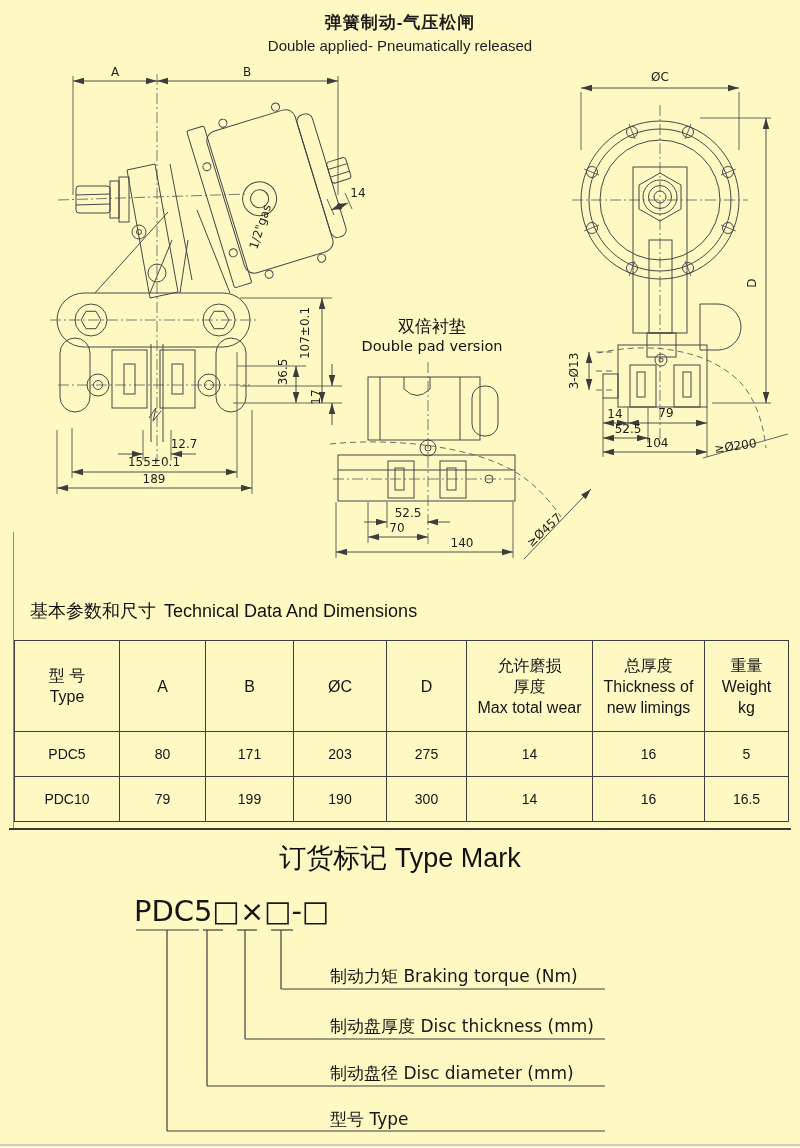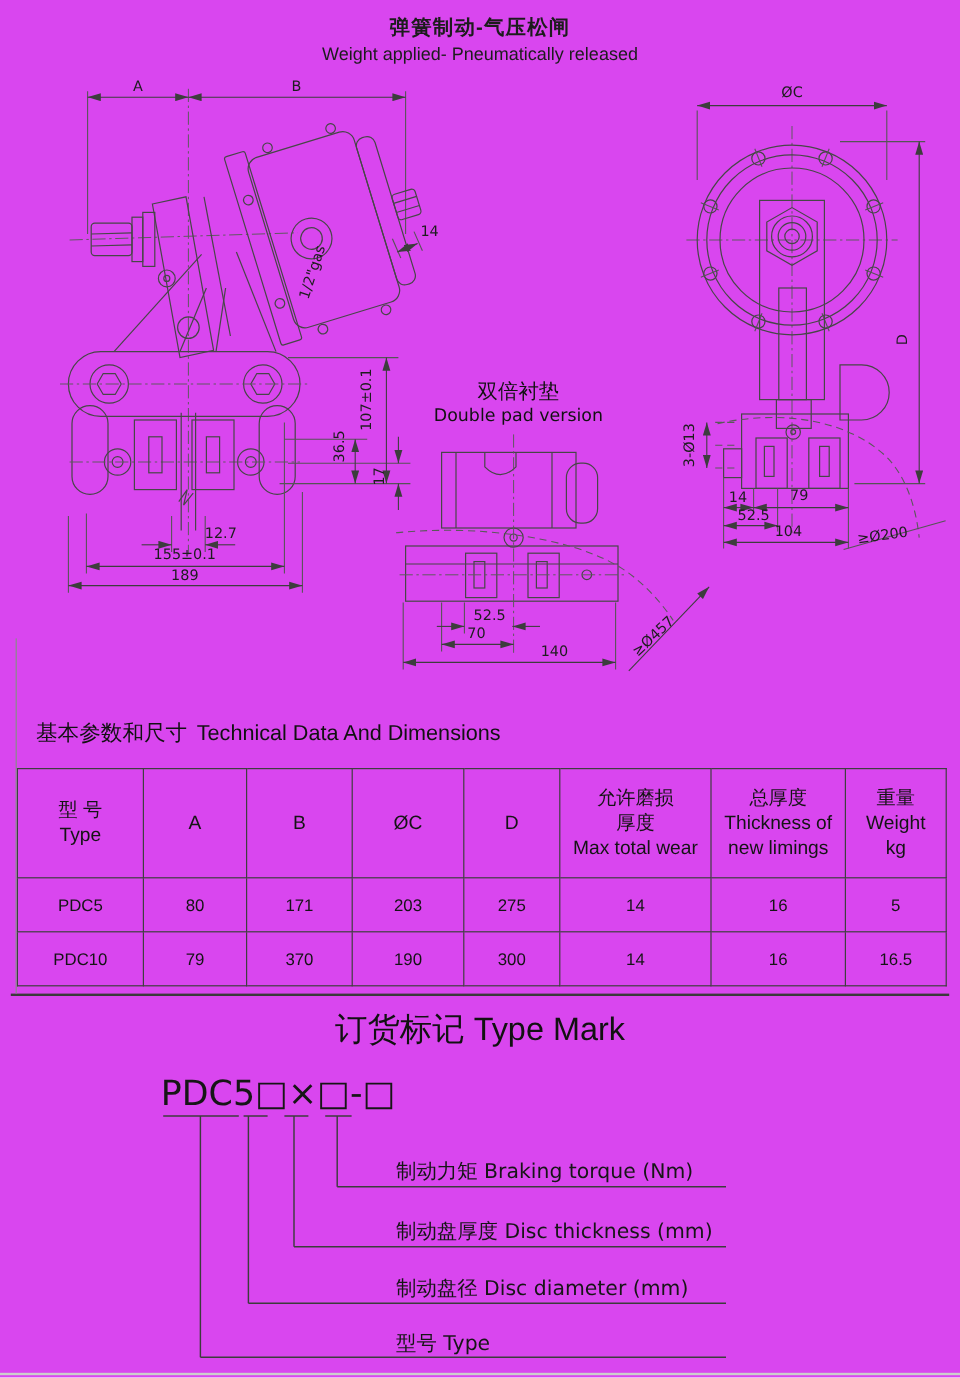--- a/index.html
+++ b/index.html
@@ -1,16 +1,16 @@
 <!DOCTYPE html>
 <html><head>
 <meta charset="utf-8">
 <style>
   html,body{margin:0;padding:0;background:#fff;}
-  .page{position:relative;width:800px;height:1148px;background:#d946ef;overflow:hidden;
+  .page{position:relative;width:800px;height:1148px;background:#fef9c3;overflow:hidden;
         font-family:"Liberation Sans","DejaVu Sans",sans-serif;color:#1c1c1c;}
   .titles{position:absolute;top:11px;left:0;width:100%;text-align:center;}
   .title-zh{font-size:17px;font-weight:700;letter-spacing:1px;}
   .title-en{font-size:15px;margin-top:3px;}
   svg.draw{position:absolute;left:0;}
   #drawings{top:60px;}
   #ordermark{top:880px;}
   .ln{stroke:#474747;stroke-width:1;fill:none;}
   .lt{stroke:#555;stroke-width:0.9;fill:none;}
   .cl{stroke:#5a5a5a;stroke-width:0.8;fill:none;stroke-dasharray:11 3 2 3;}
@@ -34,21 +34,21 @@
   .left-rule{position:absolute;left:13px;top:532px;width:1px;height:296px;background:#8a8a8a;}
   .bottom-edge{position:absolute;top:1144px;left:0;width:100%;height:2px;background:#cdcdcd;}
 </style>
 </head>
 <body>
 
 <div class="page">
 
   <header class="titles">
     <div class="title-zh">弹簧制动-气压松闸</div>
-    <div class="title-en">Weight applied- Pneumatically released</div>
+    <div class="title-en">Double applied- Pneumatically released</div>
   </header>
 
   <svg id="drawings" class="draw" width="800" height="525" viewBox="0 60 800 525">
     <defs>
       <marker id="arr" viewBox="0 0 10 6" markerWidth="11" markerHeight="7" refX="10" refY="3" orient="auto-start-reverse" markerUnits="userSpaceOnUse">
         <path d="M0,0 L10,3 L0,6 Z" fill="#3d3d3d"></path>
       </marker>
     </defs>
 
     <g>
@@ -317,21 +317,21 @@
         <td>171</td>
         <td>203</td>
         <td>275</td>
         <td>14</td>
         <td>16</td>
         <td>5</td>
       </tr>
       <tr>
         <td>PDC10</td>
         <td>79</td>
-        <td>370</td>
+        <td>199</td>
         <td>190</td>
         <td>300</td>
         <td>14</td>
         <td>16</td>
         <td>16.5</td>
       </tr>
     </tbody>
   </table>
 
   <div class="full-rule"></div>

